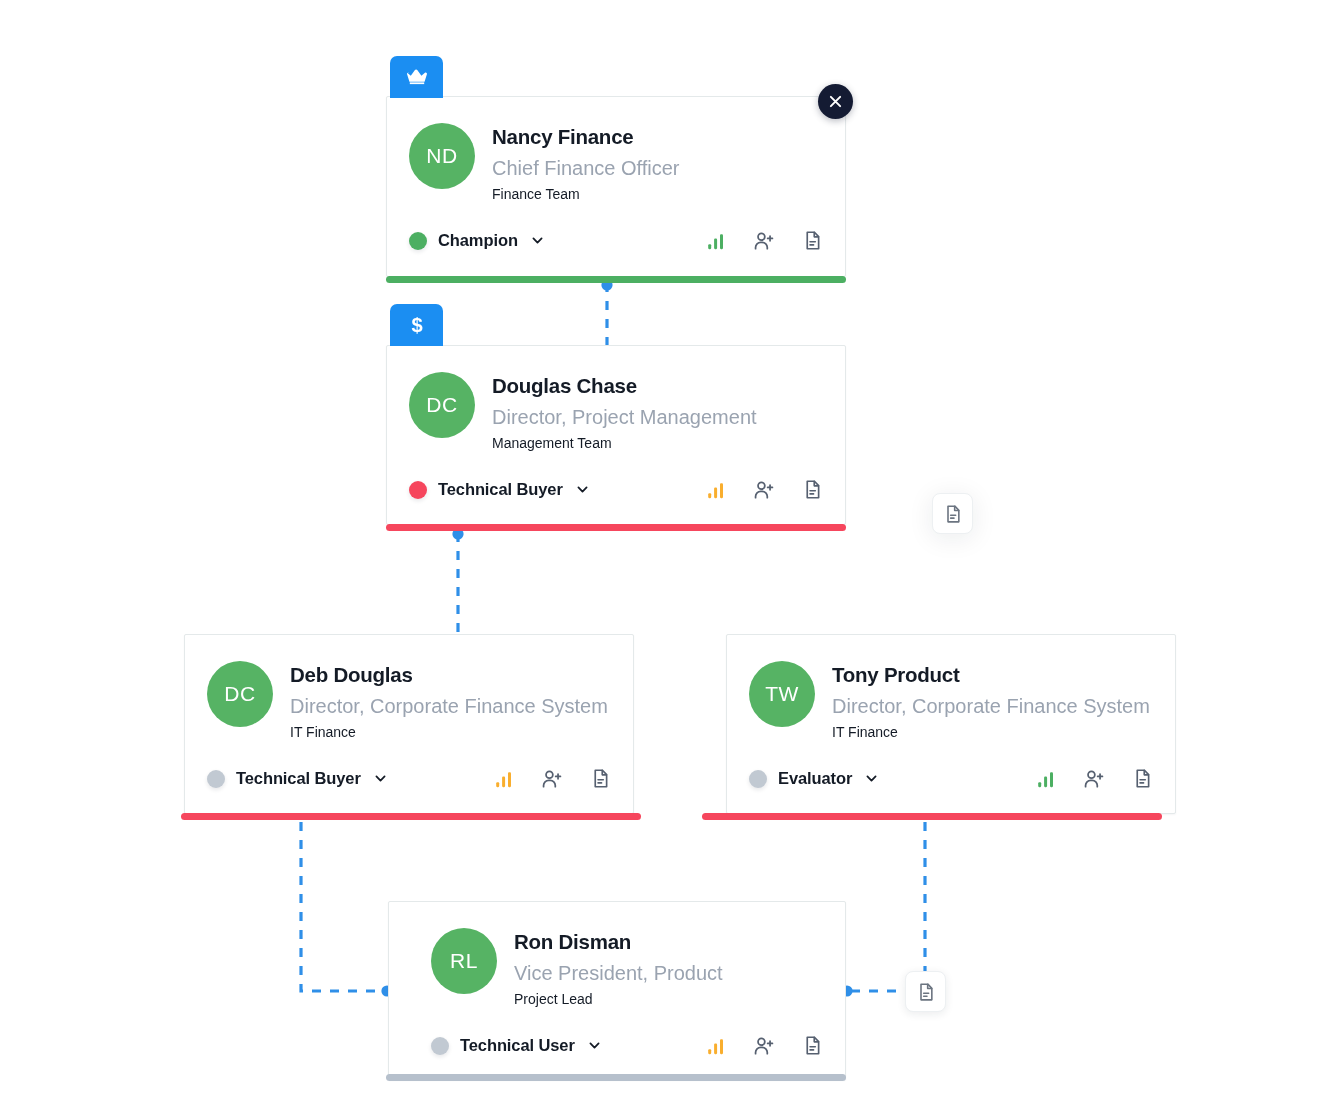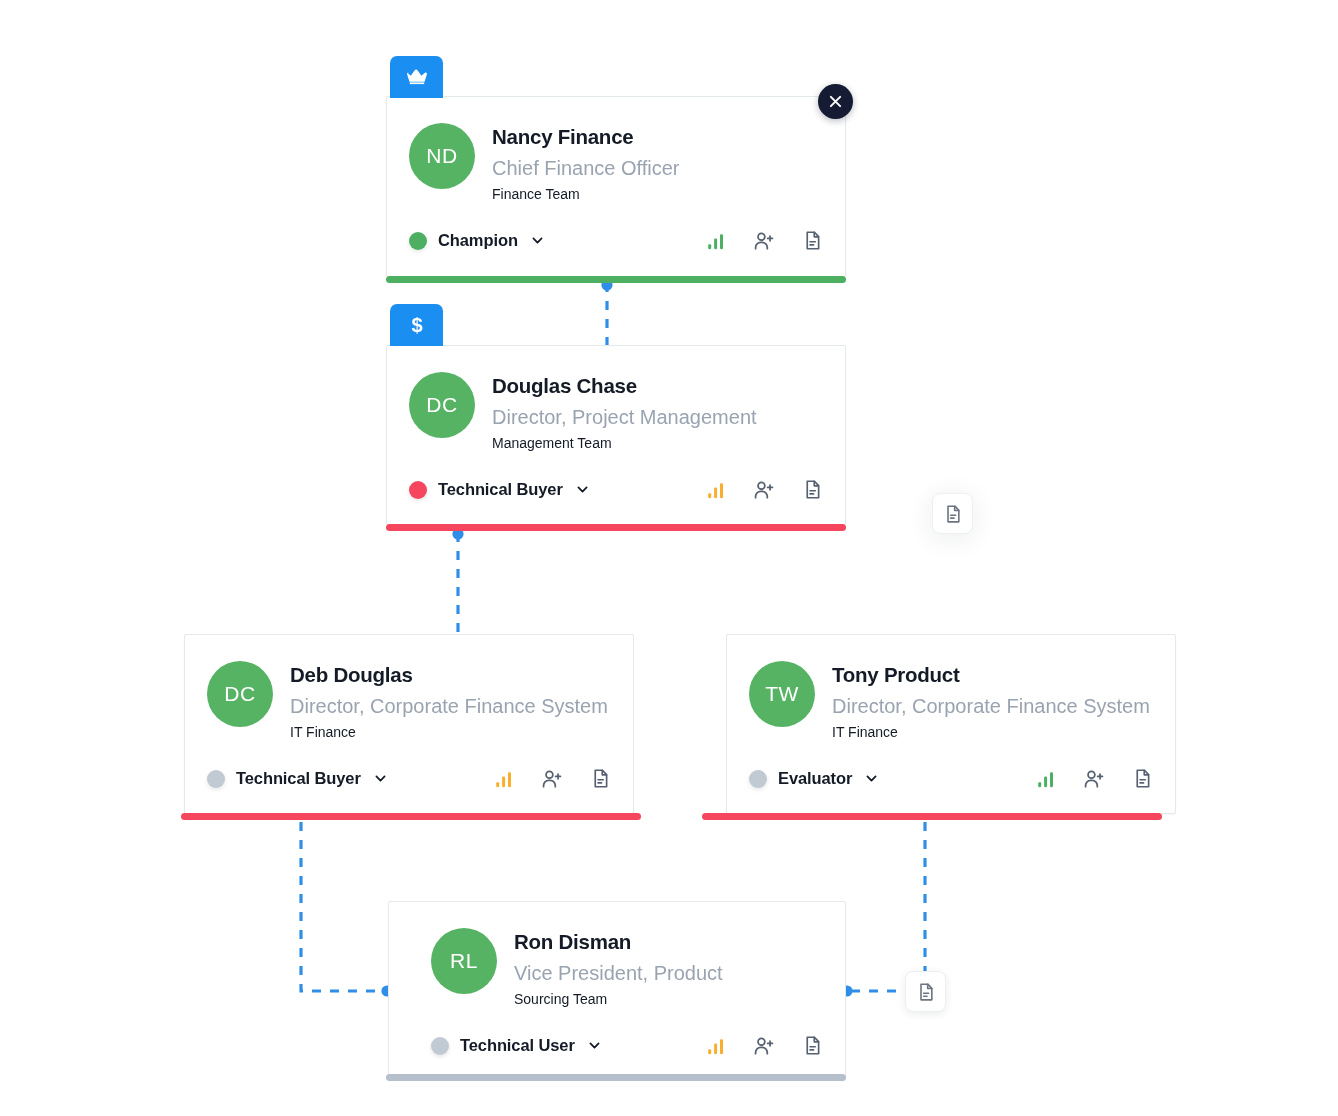--- a/index.html
+++ b/index.html
@@ -439,21 +439,21 @@
 
   <div class="card-rail" style="left:702px; top:813px; width:460px; background:#f6465d;"></div>
 
   <div class="card" style="left:388px; top:901px; width:458px; height:179px;padding-left:20px;">
     <div class="card-body">
       <div class="person">
         <div class="avatar" style="background:#56b364;">RL</div>
         <div class="person-text">
           <div class="person-name">Ron Disman</div>
           <div class="person-title">Vice President, Product</div>
-          <div class="person-team">Sourcing Team</div>
+          <div class="person-team">Project Lead</div>
         </div>
       </div>
     </div>
     <div class="card-footer">
       <div class="role">
         <span class="role-dot" style="background:#c1c9d2;"></span>
         <span class="role-label">Technical User</span>
         <svg class="chevron" viewBox="0 0 14 14">
           <path d="M2.6 4.8L7 9.2l4.4-4.4" fill="none" stroke="#141b26" stroke-width="1.9" stroke-linecap="round" stroke-linejoin="round"></path>
         </svg>

